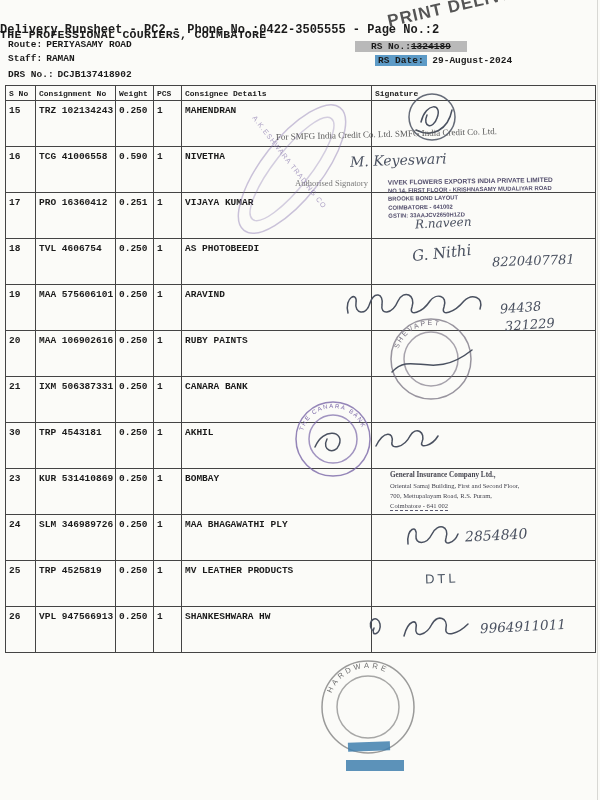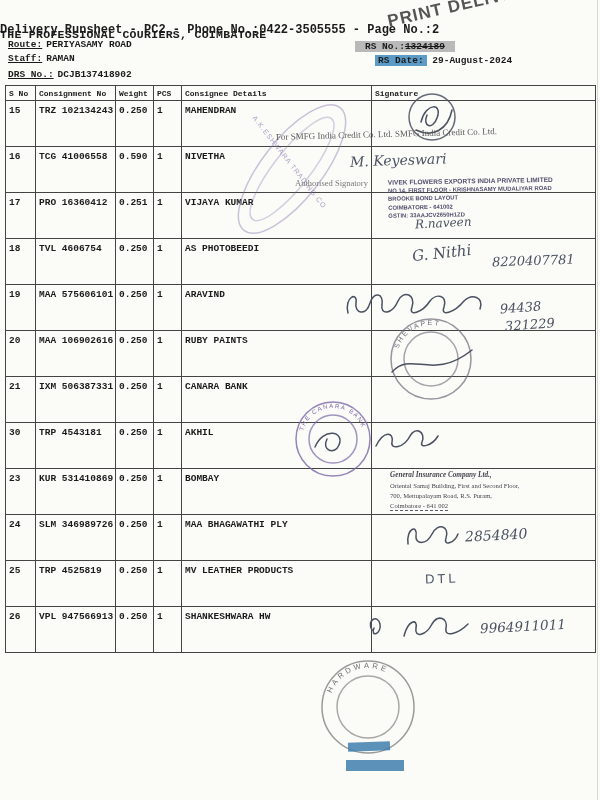--- a/index.html
+++ b/index.html
@@ -8,22 +8,22 @@
     position:relative; width:600px; height:800px; margin:0 auto;
     background:#fbfbf8; overflow:hidden;
     font-family:"Liberation Mono", monospace; color:#1b1b1b;
   }
   .scan-edge { position:absolute; right:2px; top:0; width:1px; height:100%; background:#d8d8d4; }
 
   
   .company   { position:absolute; top:8px;  left:0; width:100%; text-align:left; font-size:11.5px; font-weight:bold; letter-spacing:.3px;margin-top:20px; }
   .runsheet  { position:absolute; top:23px; left:0; width:100%; font-size:12px; font-weight:bold; }
   .meta      { position:absolute; font-size:9.5px; font-weight:bold; white-space:nowrap; }
-  .meta .lbl { margin-right:4px;text-decoration:underline; }
-  .hl-gray   { background:#b9b9b9; padding:0 10px; }
+  .meta .lbl { margin-right:4px; }
+  .hl-gray   { background:#b9b9b9; padding:0 16px; }
   .strike    { text-decoration:line-through; }
   .hl-blue   { background:#5d9bc7; padding:0 3px;margin-left:20px; }
   .print-stamp {
     position:absolute; left:388px; top:12px; z-index:6;
     transform:rotate(-13deg); transform-origin:left center;
     font-family:"Liberation Sans", sans-serif; font-weight:bold;
     font-size:17px; letter-spacing:1px; color:#3f3f3f; opacity:.88;
     white-space:nowrap;
   }
 
@@ -35,21 +35,21 @@
 
   
   .overlay { position:absolute; inset:0; z-index:4; pointer-events:none; }
   .ov { position:absolute; white-space:nowrap; }
   .hw { font-family:"DejaVu Serif", serif; font-style:italic; color:#4a5160; }
   .stamp-serif { font-family:"Liberation Serif", serif; color:#5a5a5a; }
   .stamp-sans  { font-family:"Liberation Sans", sans-serif; }
   .vivek { color:#55506e; font-weight:bold; line-height:1.4; font-size:5.9px; transform:rotate(-1deg); }
   .vivek .l0 { font-size:6.6px; }
   .insur { color:#45454f; line-height:1.5; font-size:6.6px; }
-  .insur .l0 { font-weight:bold; font-size:7.2px;font-style:italic; }
+  .insur .l0 { font-weight:bold; font-size:7.2px; }
   .insur .l3 { border-bottom:1px dashed #5a5a72; display:inline-block; }
   .ruby { font-family:"Liberation Sans", sans-serif; font-weight:bold; font-size:12.5px; color:#222; letter-spacing:.3px; }
   .bluemark { position:absolute; background:#3f7fae; opacity:.85; }
   svg.sig { position:absolute; overflow:visible; }
   svg.sig path { fill:none; stroke:#4a5160; stroke-width:1.5; stroke-linecap:round; }
   svg.sig .ring { stroke-width:1.5; fill:none; }
 </style>
 </head>
 <body>
 

